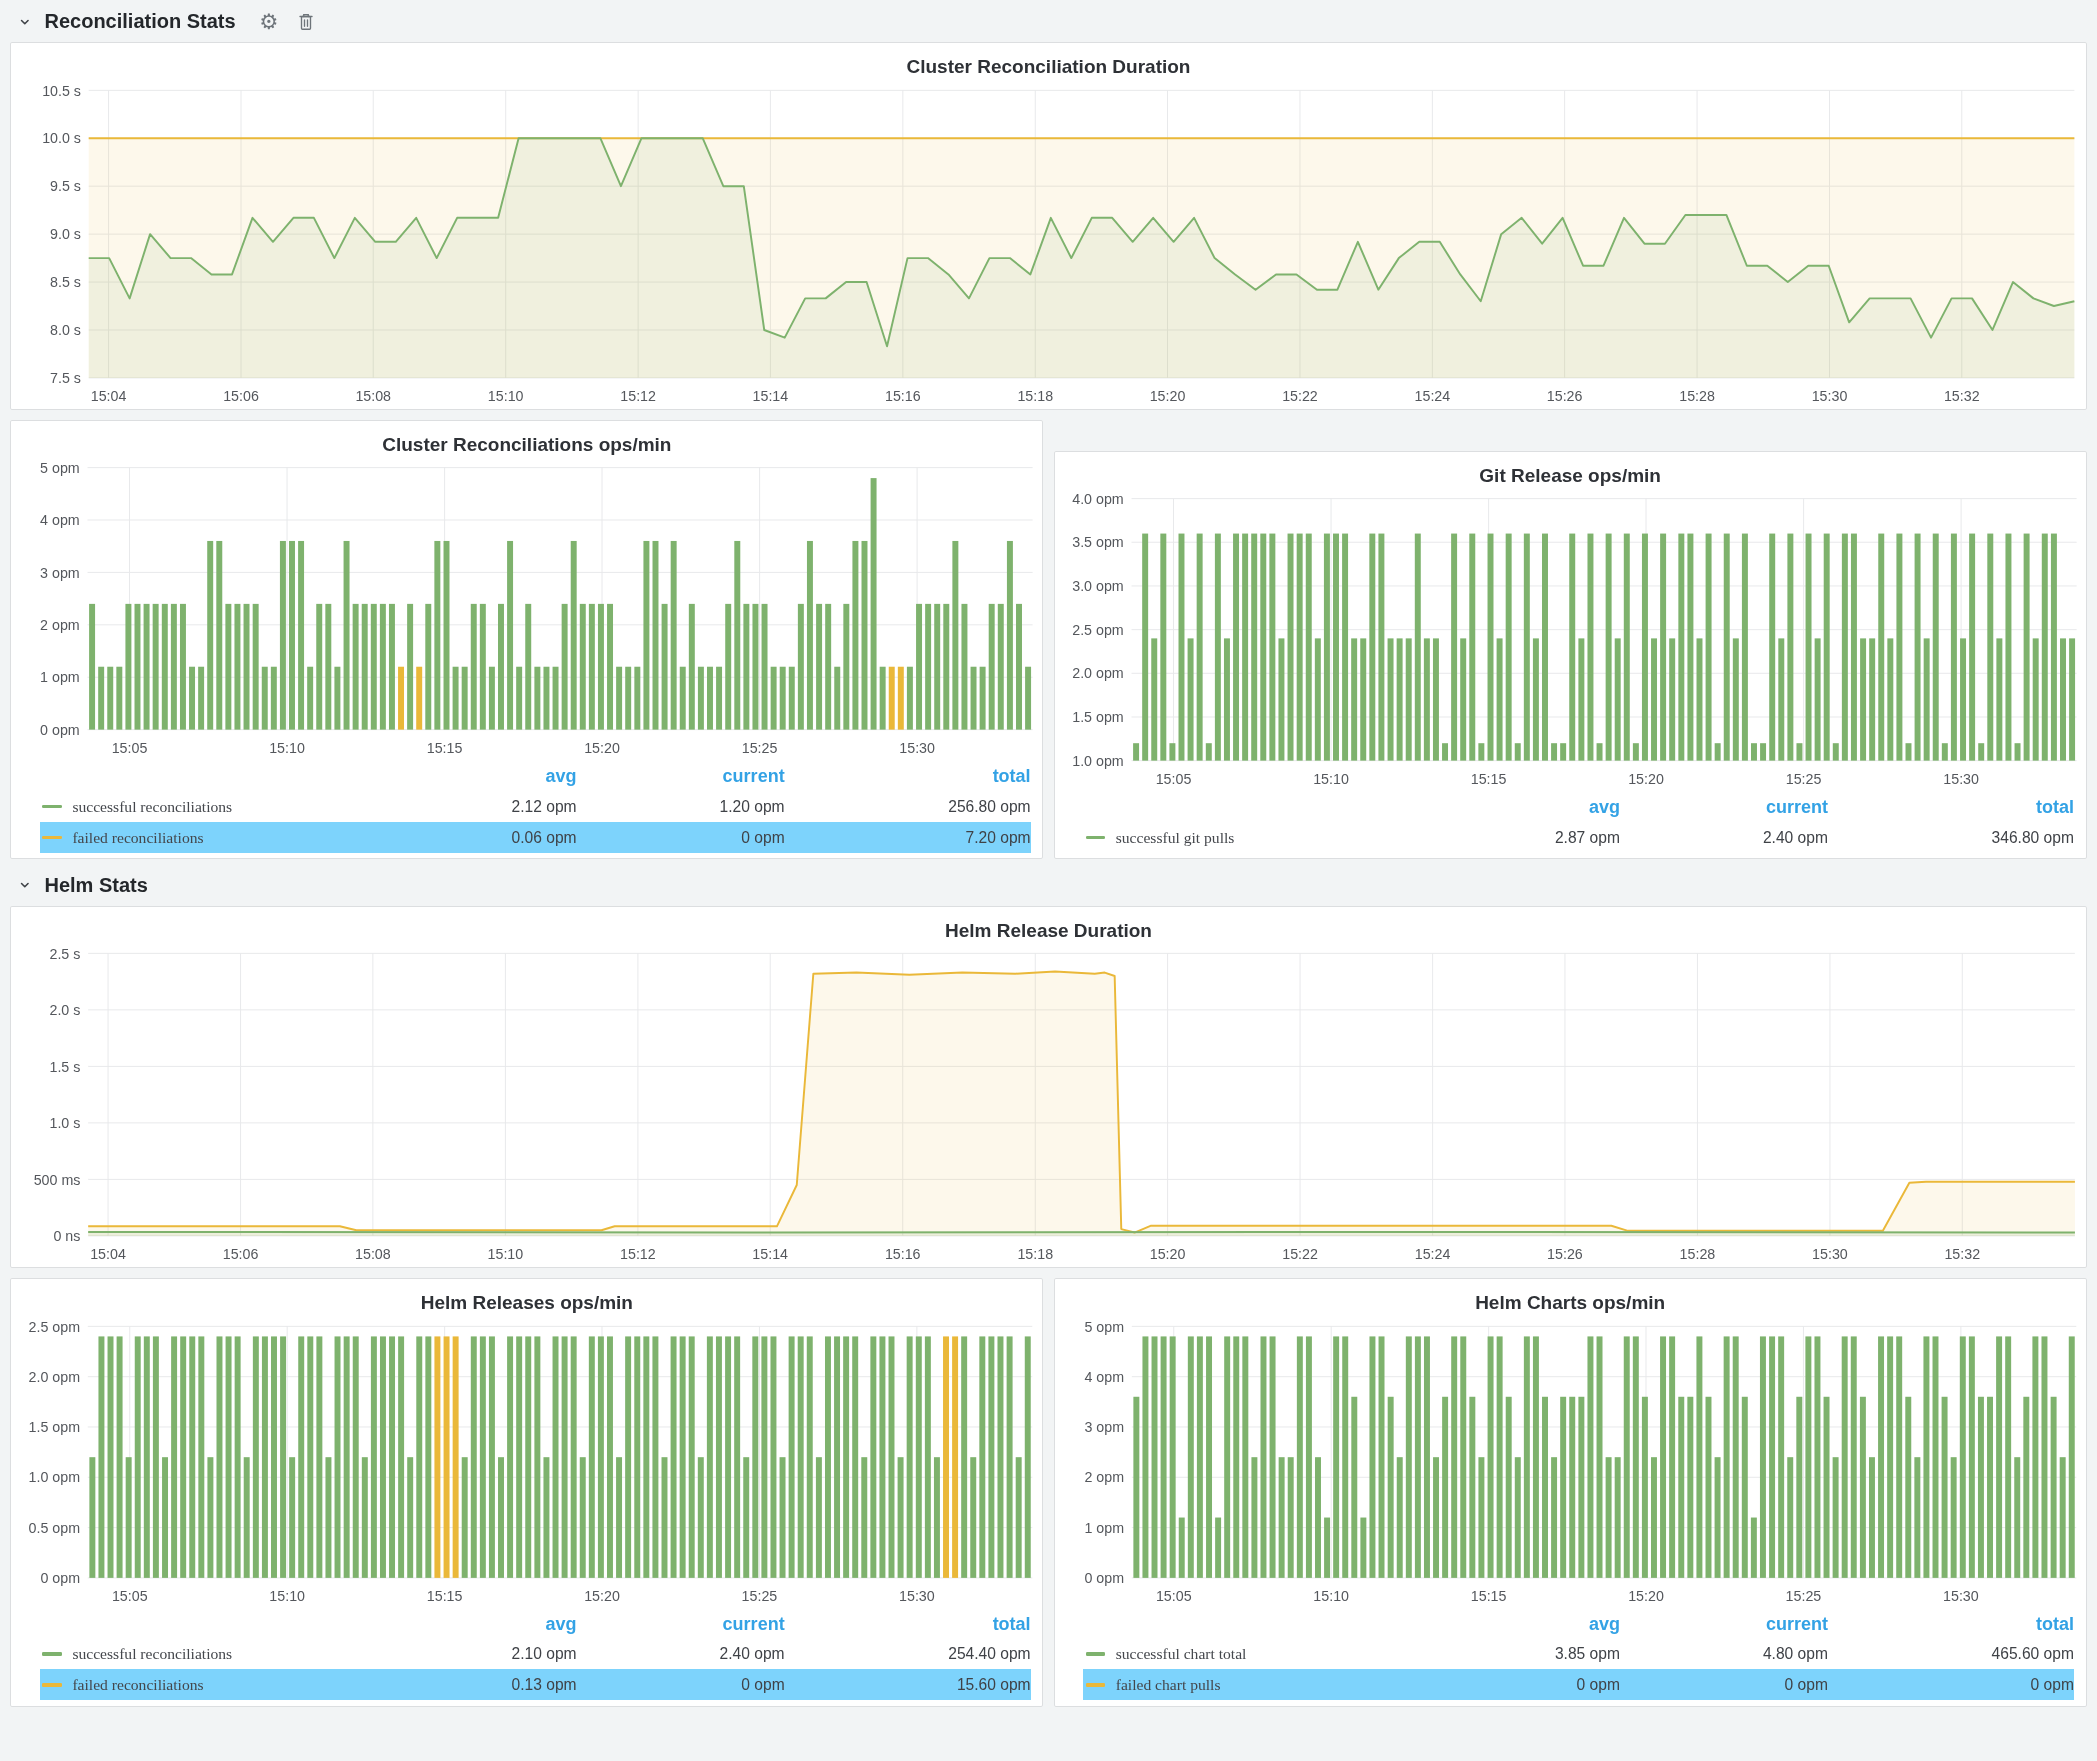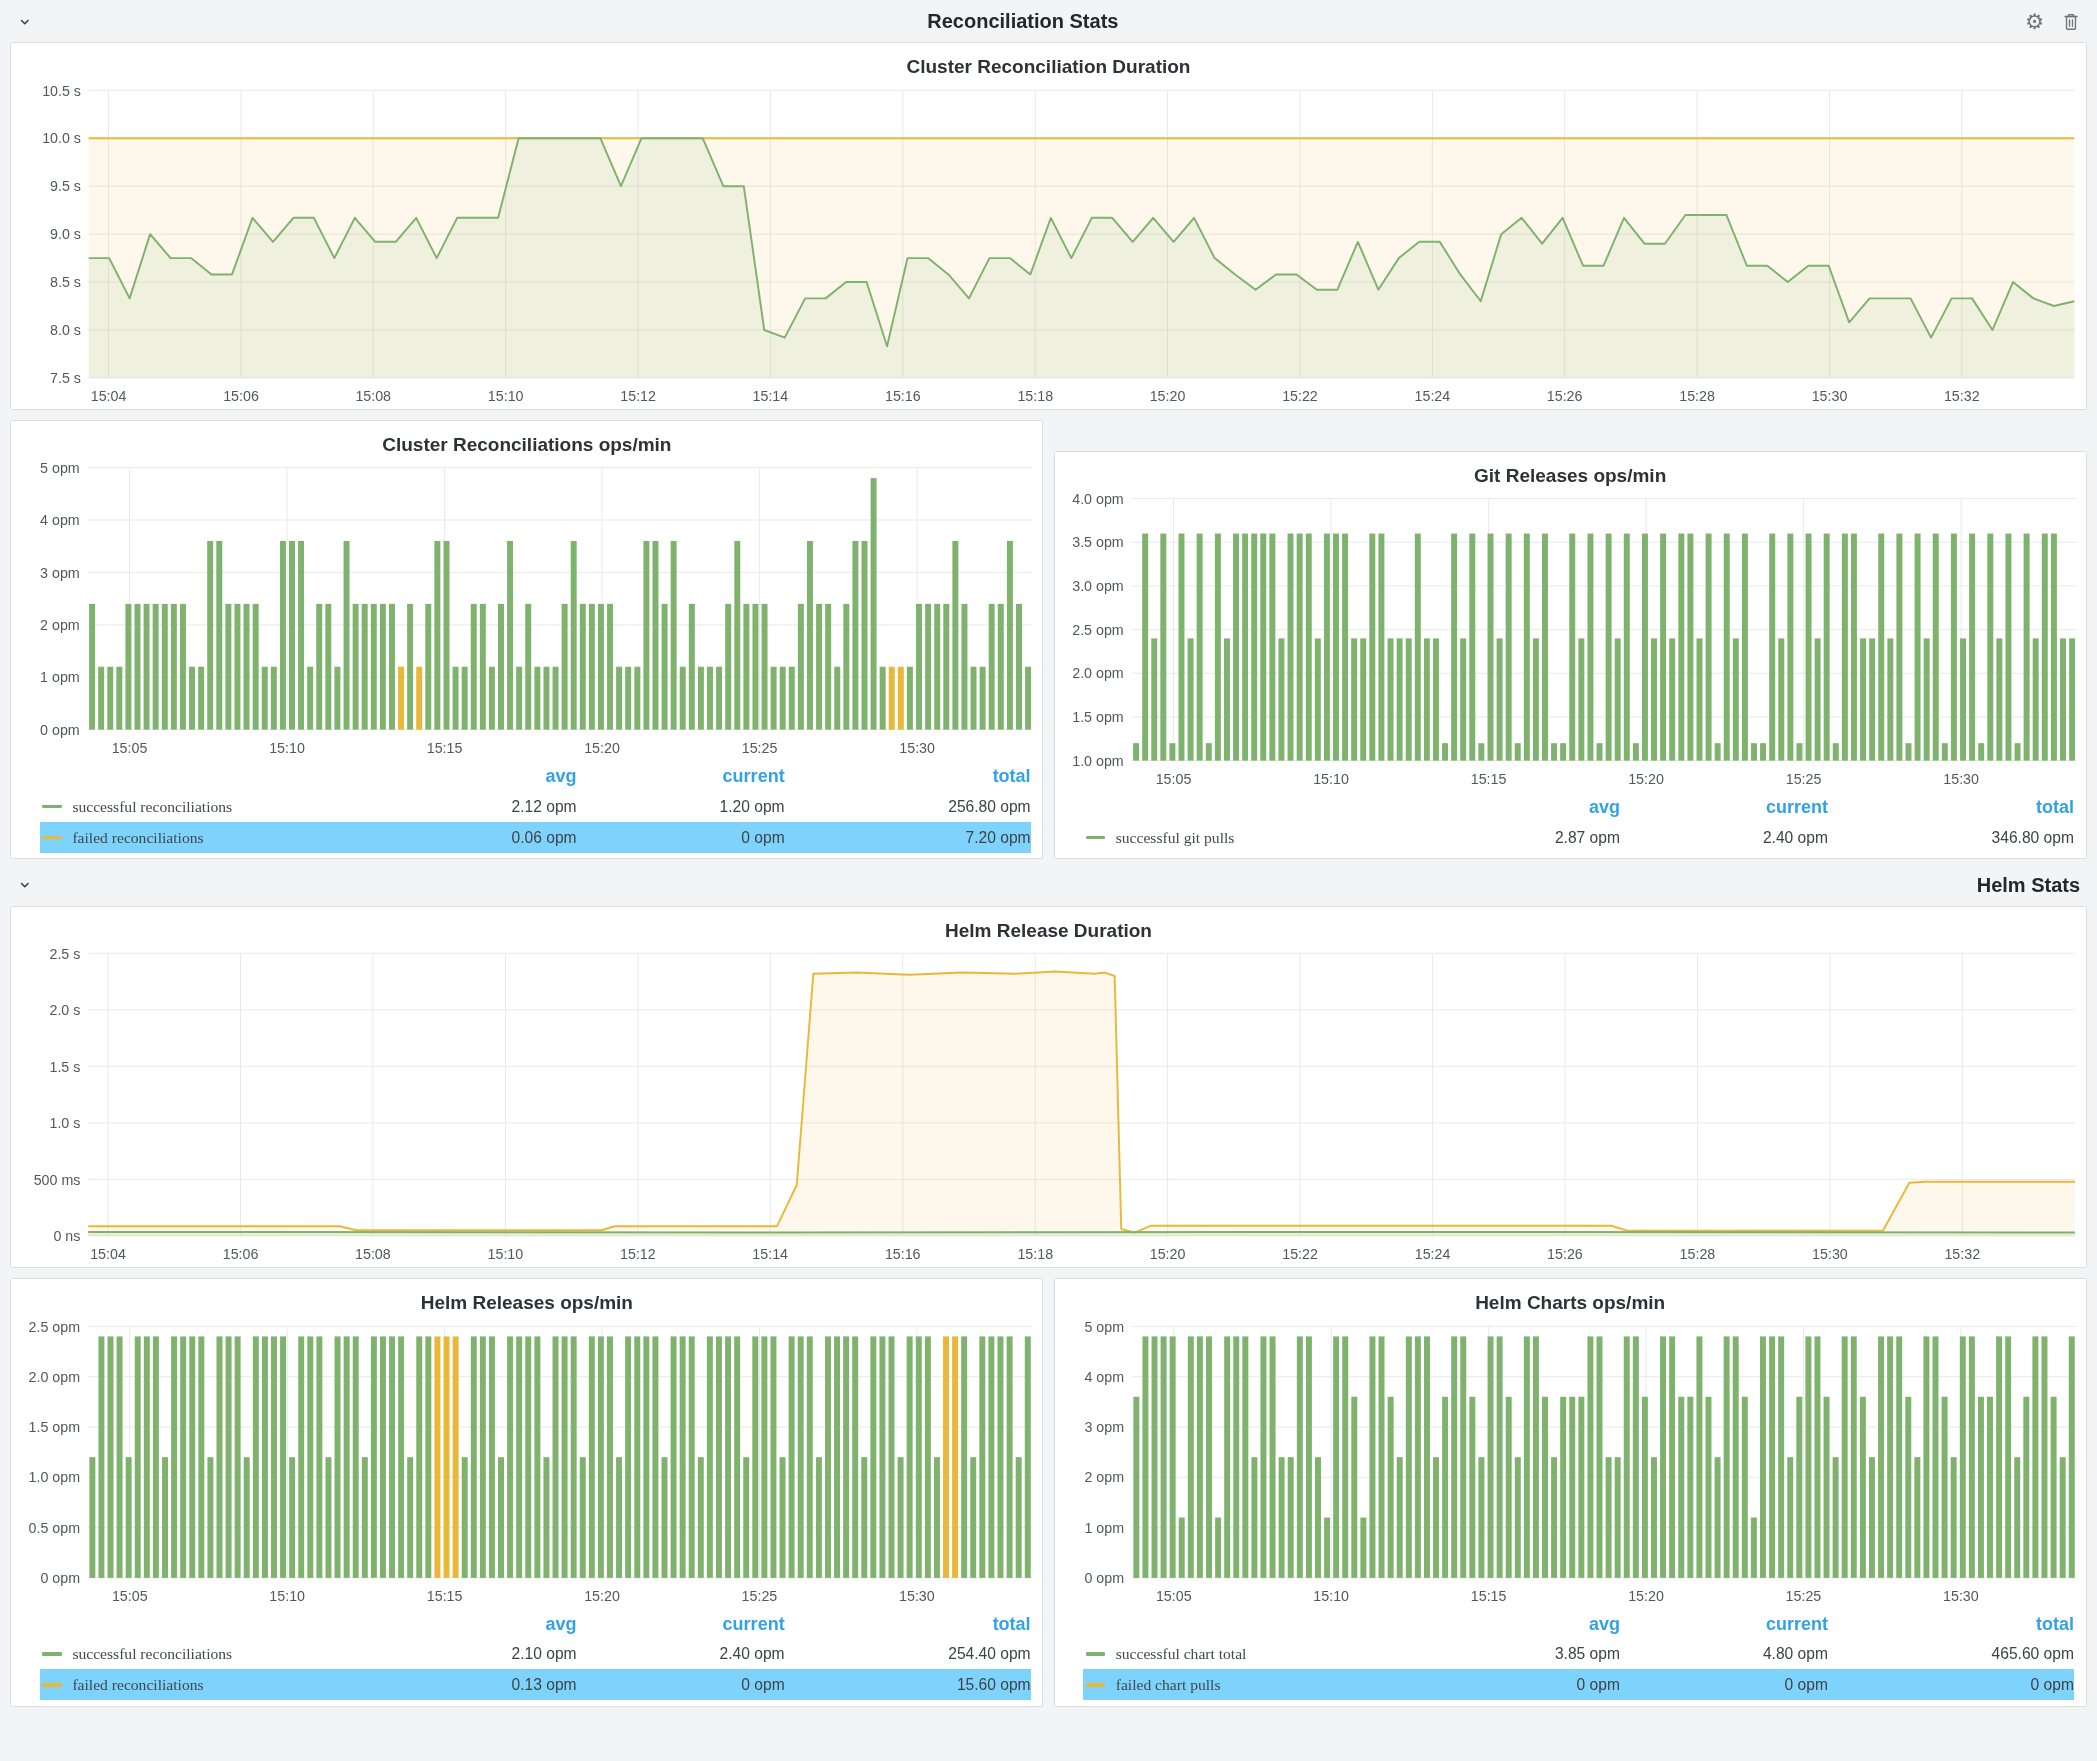--- a/index.html
+++ b/index.html
@@ -1,18 +1,18 @@
 <!DOCTYPE html>
 <html style="font-size:10.4px"><head>
 <meta charset="utf-8">
 <style>
   html,body{margin:0;padding:0;background:#f2f4f5;}
   body{width:2097px;height:1761px;overflow:hidden;font-family:"Liberation Sans",sans-serif;}
   .wrap{padding:0 10.4px;}
-  .sec{display:flex;align-items:center;gap:23px;padding:10.4px 6.5px 9px 6.5px;justify-content:space-between;}
+  .sec{display:flex;align-items:center;gap:12px;padding:10.4px 6.5px 9px 6.5px;}
   .sec-title{font-size:20px;font-weight:700;color:#24272b;}
   .sec-icons{display:flex;align-items:center;gap:18px;margin-left:11.7px;color:#6e747a;}
   .gear{font-family:"DejaVu Sans",sans-serif;font-size:21.4px;line-height:1;color:#6e747a;}
   .chev svg,.trash svg{display:block;}
   .panel{background:#ffffff;border:0.6px solid #dcdee0;border-radius:1.9px;box-sizing:border-box;}
   .p-title{text-align:center;font-weight:700;font-size:19px;color:#2e3136;padding:13px 0 1.3px 0;}
   .chart{width:100%;}
   .c-tall{height:329px;}
   .c-mid{height:304px;}
   .c-dur2{height:324px;}
@@ -261,21 +261,21 @@
           <span class="dash" style="background:#EAB839"></span>
           <span class="lg-label">failed reconciliations</span>
           <span class="lg-val w1">0.06 opm</span>
           <span class="lg-val w2">0 opm</span>
           <span class="lg-val w3">7.20 opm</span>
         </div>
       </div>
     </div>
 
     <div class="panel half">
-      <div class="p-title">Git Releases ops/min</div>
+      <div class="p-title">Git Release ops/min</div>
       <div class="chart c-mid"><svg width="1032" height="304" xmlns="http://www.w3.org/2000/svg" viewBox="0 0 1591 468">
             <line x1="118" x2="1575" y1="420" y2="420" stroke="#e7e8ea" stroke-width="1.5"></line>
             <text class="ax" x="106" y="428" text-anchor="end">1.0 opm</text>
             <line x1="118" x2="1575" y1="352.6666666666667" y2="352.6666666666667" stroke="#e7e8ea" stroke-width="1.5"></line>
             <text class="ax" x="106" y="360.6666666666667" text-anchor="end">1.5 opm</text>
             <line x1="118" x2="1575" y1="285.33333333333337" y2="285.33333333333337" stroke="#e7e8ea" stroke-width="1.5"></line>
             <text class="ax" x="106" y="293.33333333333337" text-anchor="end">2.0 opm</text>
             <line x1="118" x2="1575" y1="218" y2="218" stroke="#e7e8ea" stroke-width="1.5"></line>
             <text class="ax" x="106" y="226" text-anchor="end">2.5 opm</text>
             <line x1="118" x2="1575" y1="150.66666666666669" y2="150.66666666666669" stroke="#e7e8ea" stroke-width="1.5"></line>

